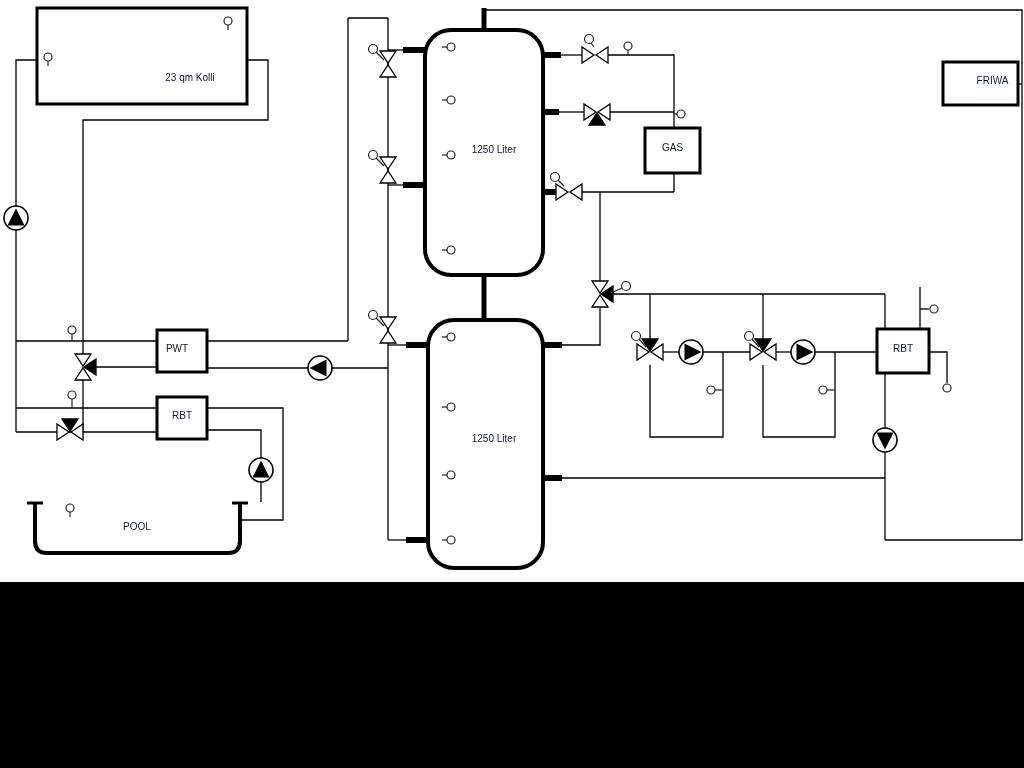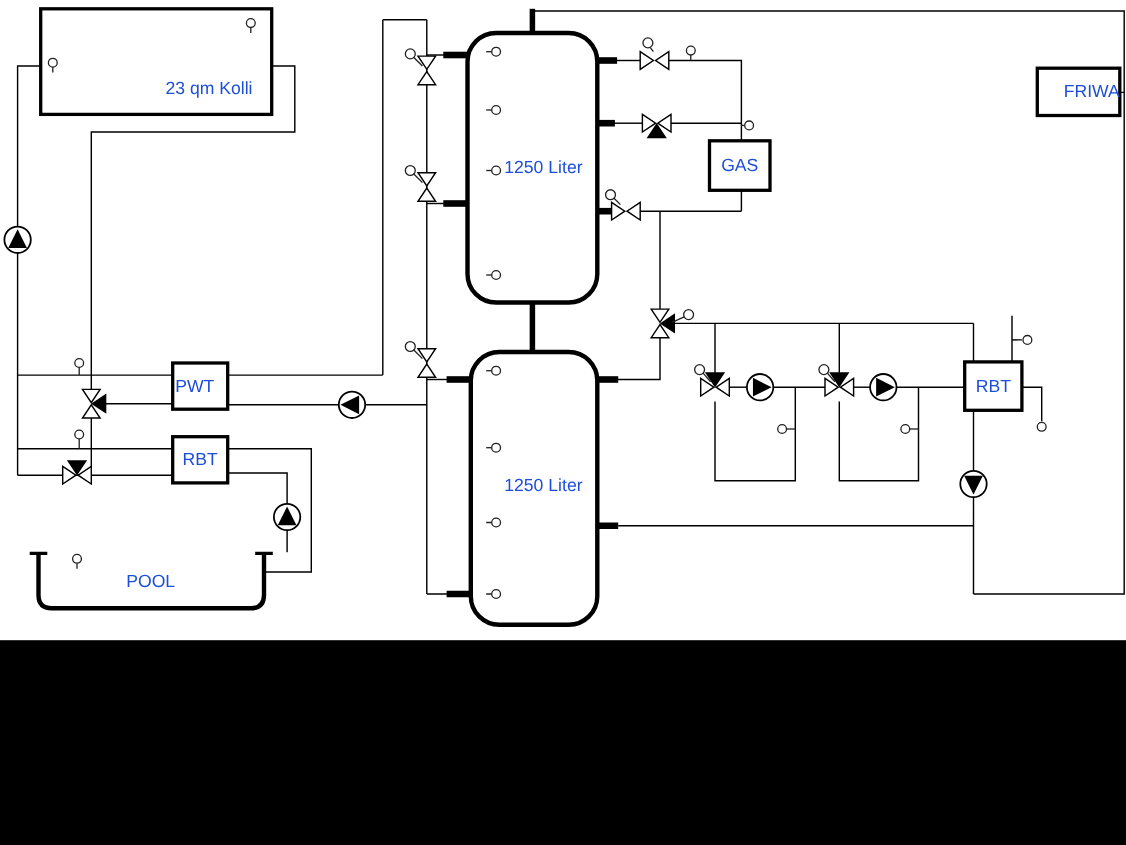--- a/index.html
+++ b/index.html
@@ -8,22 +8,22 @@
     width: 1024px;
     height: 768px;
     background: #ffffff;
     overflow: hidden;
     font-family: "Liberation Sans", sans-serif;
   }
   .canvas svg { position: absolute; left: 0; top: 0; }
   .lbl {
     position: absolute;
     text-align: center;
-    font-size: 16px;
-    color: #1d4ed8;
+    font-size: 10px;
+    color: #0f172a;
     line-height: 1;
     white-space: nowrap;
   }
   .band {
     position: absolute;
     left: 0; top: 582px;
     width: 1024px; height: 186px;
     background: #000000;
   }
 </style>

